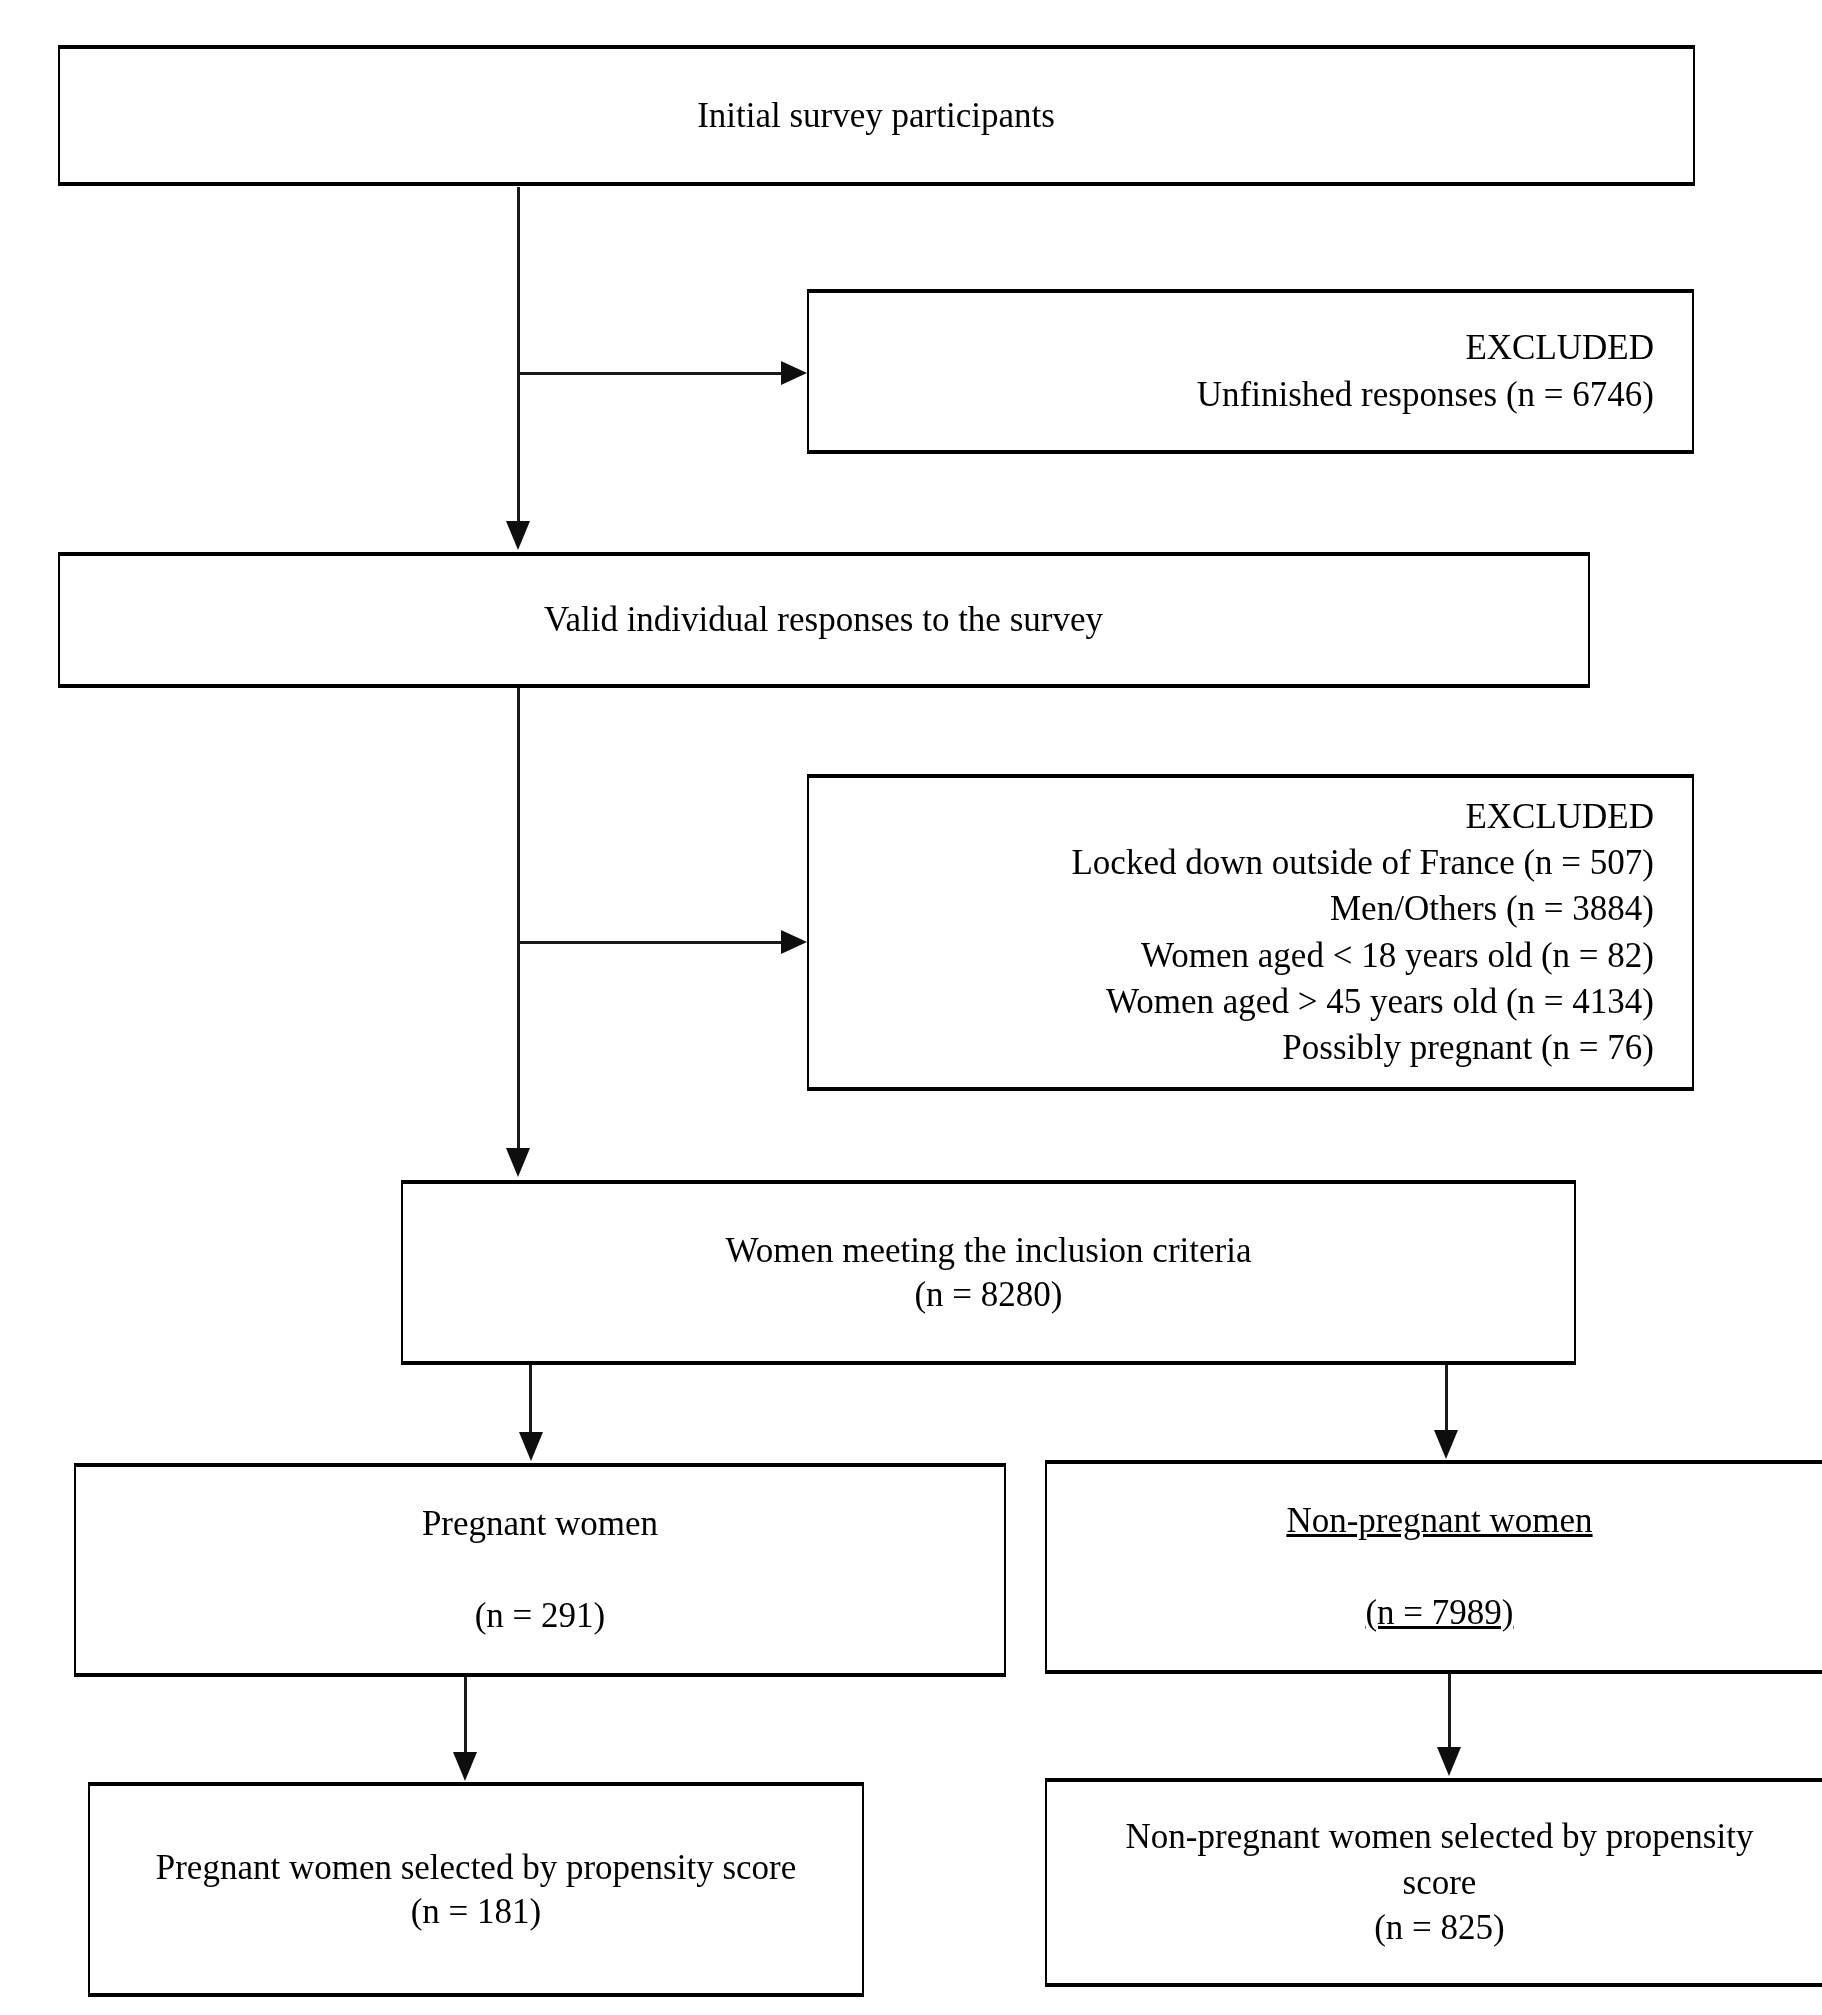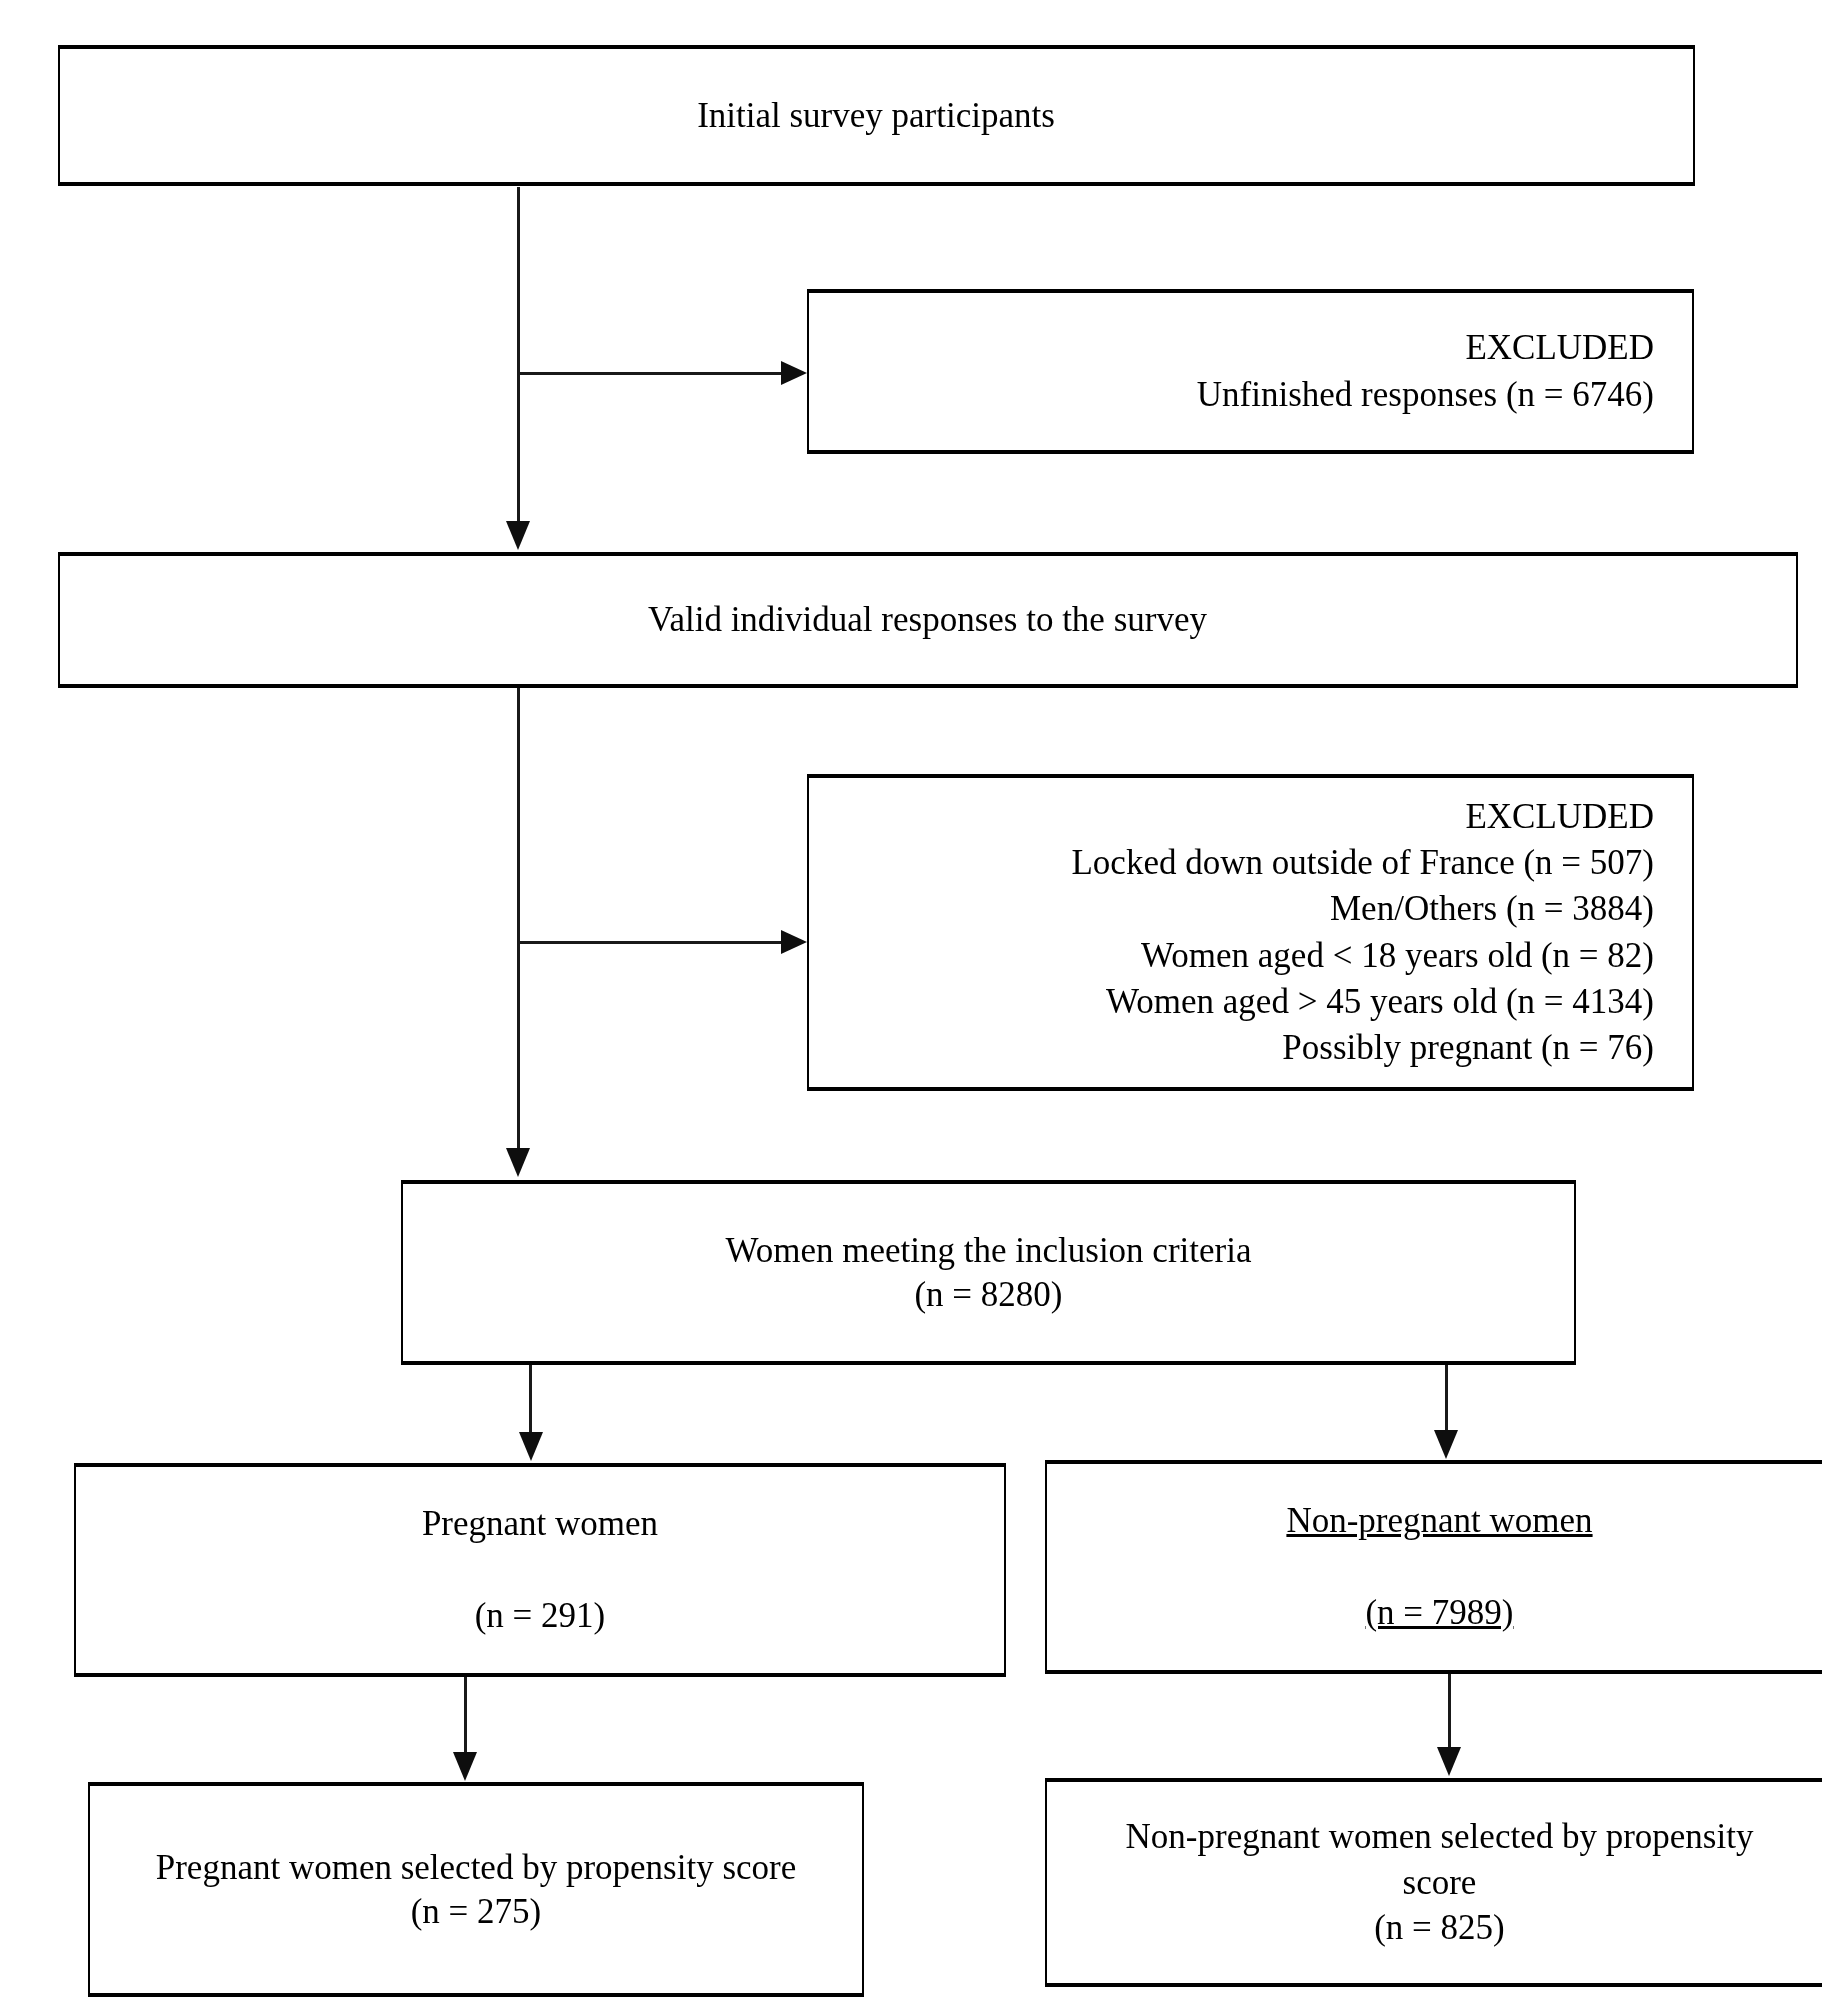--- a/index.html
+++ b/index.html
@@ -79,21 +79,21 @@
   <div class="vline" style="left:485px; top:187px; height:335px;"></div>
   <div class="arrow-down" style="left:474px; top:521px;"></div>
   <div class="hline" style="left:487px; top:372px; width:263px;"></div>
   <div class="arrow-right" style="left:749px; top:361px;"></div>
 
   <div class="box excluded" style="left:775px; top:289px; width:887px; height:165px;">
     <div class="exc-heading">EXCLUDED</div>
     <div>Unfinished responses (n = 6746)</div>
   </div>
 
-  <div class="box" style="left:25.5px; top:552px; width:1740px; height:136px;text-align:right;">
+  <div class="box" style="left:25.5px; top:552px; width:1532px; height:136px;text-align:right;">
     <div>Valid individual responses to the survey</div>
   </div>
 
   <div class="vline" style="left:485px; top:688px; height:460px;"></div>
   <div class="arrow-down" style="left:474px; top:1148px;"></div>
   <div class="hline" style="left:487px; top:941px; width:263px;"></div>
   <div class="arrow-right" style="left:749px; top:930px;"></div>
 
   <div class="box excluded" style="left:775px; top:774px; width:887px; height:317px;">
     <div class="exc-heading">EXCLUDED</div>
@@ -124,21 +124,21 @@
     <div>(n = 7989)</div>
   </div>
 
   <div class="vline" style="left:432px; top:1677px; height:75px;"></div>
   <div class="arrow-down" style="left:421px; top:1752px;"></div>
   <div class="vline" style="left:1416px; top:1674px; height:74px;"></div>
   <div class="arrow-down" style="left:1405px; top:1747px;"></div>
 
   <div class="box gap-md" style="left:56px; top:1782px; width:776px; height:215px;">
     <div>Pregnant women selected by propensity score</div>
-    <div>(n = 275)</div>
+    <div>(n = 181)</div>
   </div>
 
   <div class="box" style="left:1013px; top:1778px; width:789px; height:209px; line-height:1.3;">
     <div>Non-pregnant women selected by propensity</div>
     <div>score</div>
     <div>(n = 825)</div>
   </div>
 
 </div>
 

